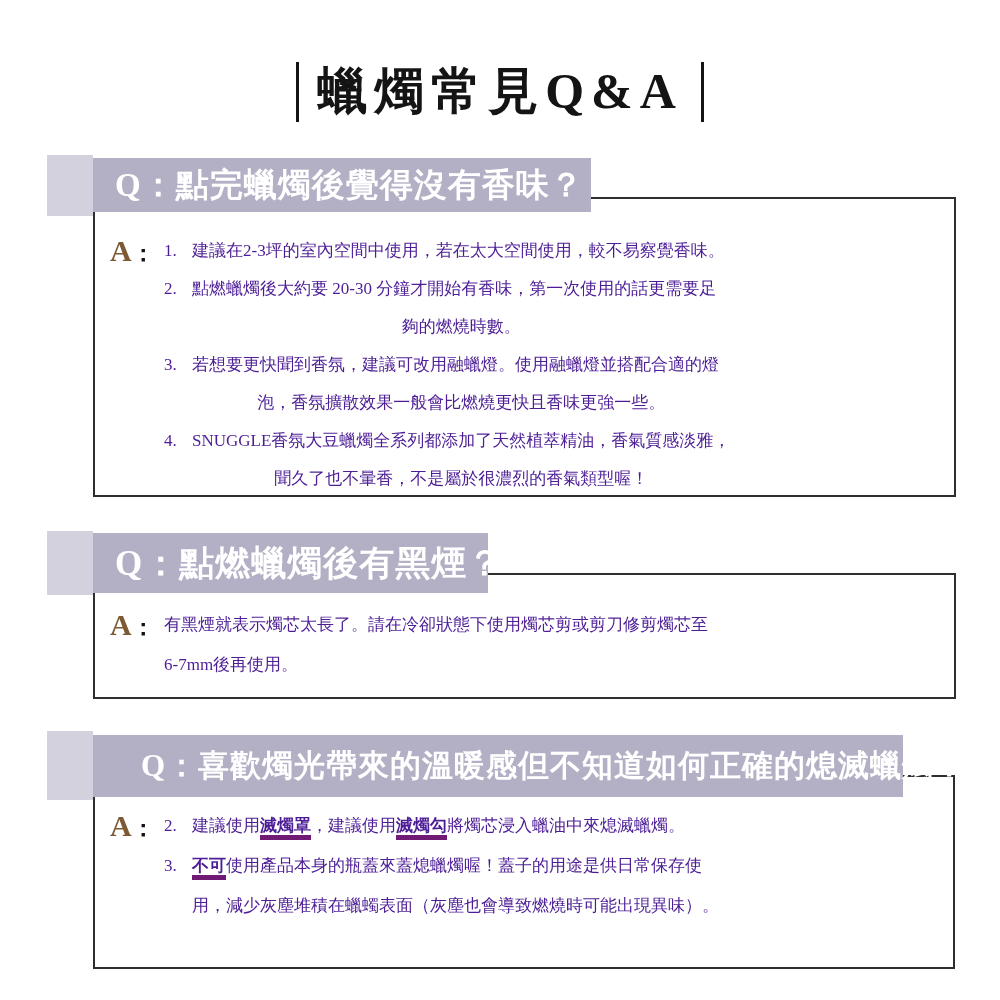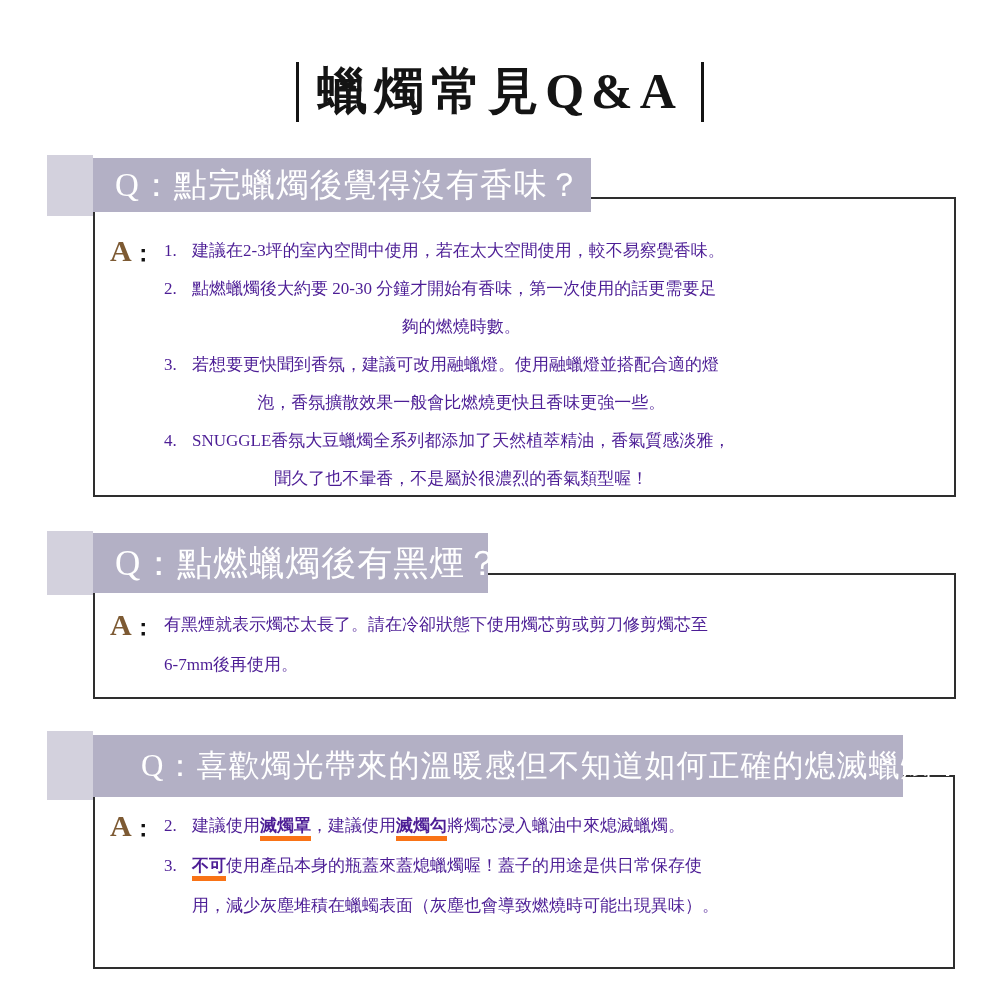--- a/index.html
+++ b/index.html
@@ -17,35 +17,34 @@
   .vbar { width:3px; height:60px; background:#141414; }
   .title-text { font-size:50px; font-weight:700; letter-spacing:7px; color:#141414; white-space:nowrap; }
 
   
   .lightblock { position:absolute; background:#d3d1dd; z-index:1; }
   .abox { position:absolute; background:#ffffff; border:2px solid #2e2e2e; z-index:2; overflow:hidden; }
   .qbar {
     position:absolute; background:#b3b0c5; color:#ffffff; z-index:3;
     display:flex; align-items:center; padding-left:22px; white-space:nowrap;
   }
-  .qbar .qtext { font-weight:400; letter-spacing:1px; }
+  .qbar .qtext { font-weight:700; letter-spacing:1px; }
 
   .answer { display:flex; align-items:flex-start; }
   .a-marker { flex:none; width:54px; white-space:nowrap; }
   .a-letter { color:#7d5a33; font-weight:700; font-size:30px; }
   .a-colon  { color:#111111; font-weight:700; font-size:23px; }
   .a-content { font-size:17px; color:#4c1d95; }
   .line { white-space:nowrap; }
   .num { display:inline-block; width:28px; }
   .cont { padding-left:28px;text-align:center; }
   .hl {
     font-weight:700;
     display:inline-block; line-height:1.12;
-    border-bottom:5px solid #f97316;
-    font-family:Liberation Mono, monospace;
+    border-bottom:5px solid #701a75;
   }
 
   
   .s1-light { left:47px; top:155px; width:46px; height:61px; }
   .s1-box   { left:93px; top:197px; width:863px; height:300px; padding:33px 14px 0 15px; }
   .s1-bar   { left:93px; top:158px; width:498px; height:54px; font-size:33px; }
   .s1-box .a-marker { line-height:38px; }
   .s1-box .a-content { line-height:38px; }
 
   

